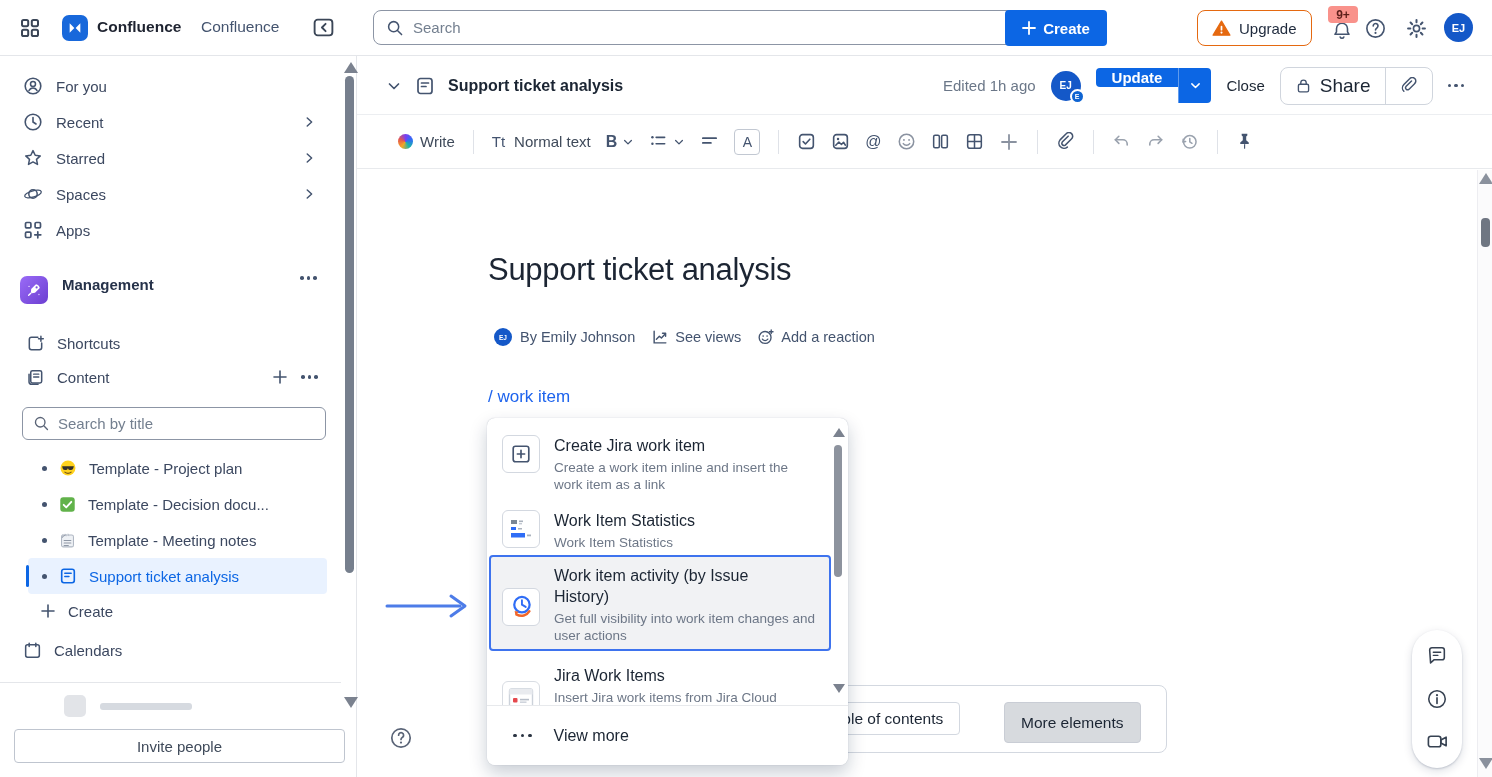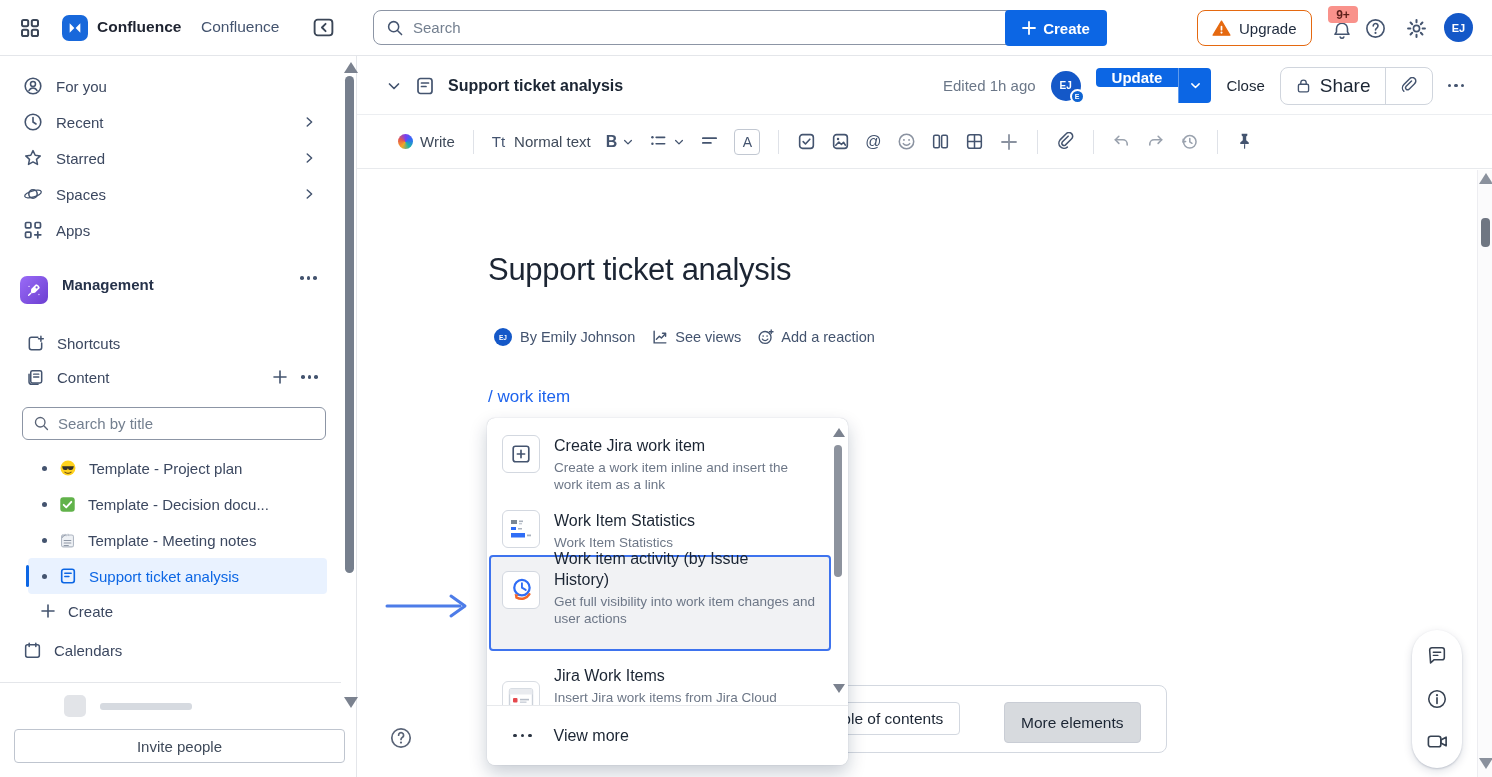--- a/index.html
+++ b/index.html
@@ -617,21 +617,21 @@
             <rect x="4" y="18" width="14" height="4.5" fill="#2f6df6"></rect>
             <rect x="20" y="19.5" width="4" height="1.8" fill="#aab2bd"></rect>
           </svg>
         </span>
       <span style="width:272px">
         <div class="dd-title">Work Item Statistics</div>
         <div class="dd-desc">Work Item Statistics</div>
       </span>
     </div>
 
-    <div class="dd-item" style="top:130px;z-index:2">
+    <div class="dd-item" style="top:147px;z-index:2">
       <span class="dd-icon" style="margin-top:23px">
           <svg width="30" height="30" viewBox="0 0 32 32">
             <circle cx="17" cy="13.5" r="8.2" fill="#fff" stroke="#2f6df6" stroke-width="2.4"></circle>
             <path d="M17 8.8v4.7l4 2.4" fill="none" stroke="#2f6df6" stroke-width="2" stroke-linecap="round"></path>
             <path d="M25 20.5a10 10 0 01-13.5 3.6" fill="none" stroke="#f1662a" stroke-width="2.6" stroke-linecap="round"></path>
             <path d="M13.5 21l-3.3 4.2-1-5z" fill="#f1662a"></path>
           </svg>
         </span>
       <span style="width:266px">
         <div class="dd-title" style="width:238px">Work item activity (by Issue History)</div>

